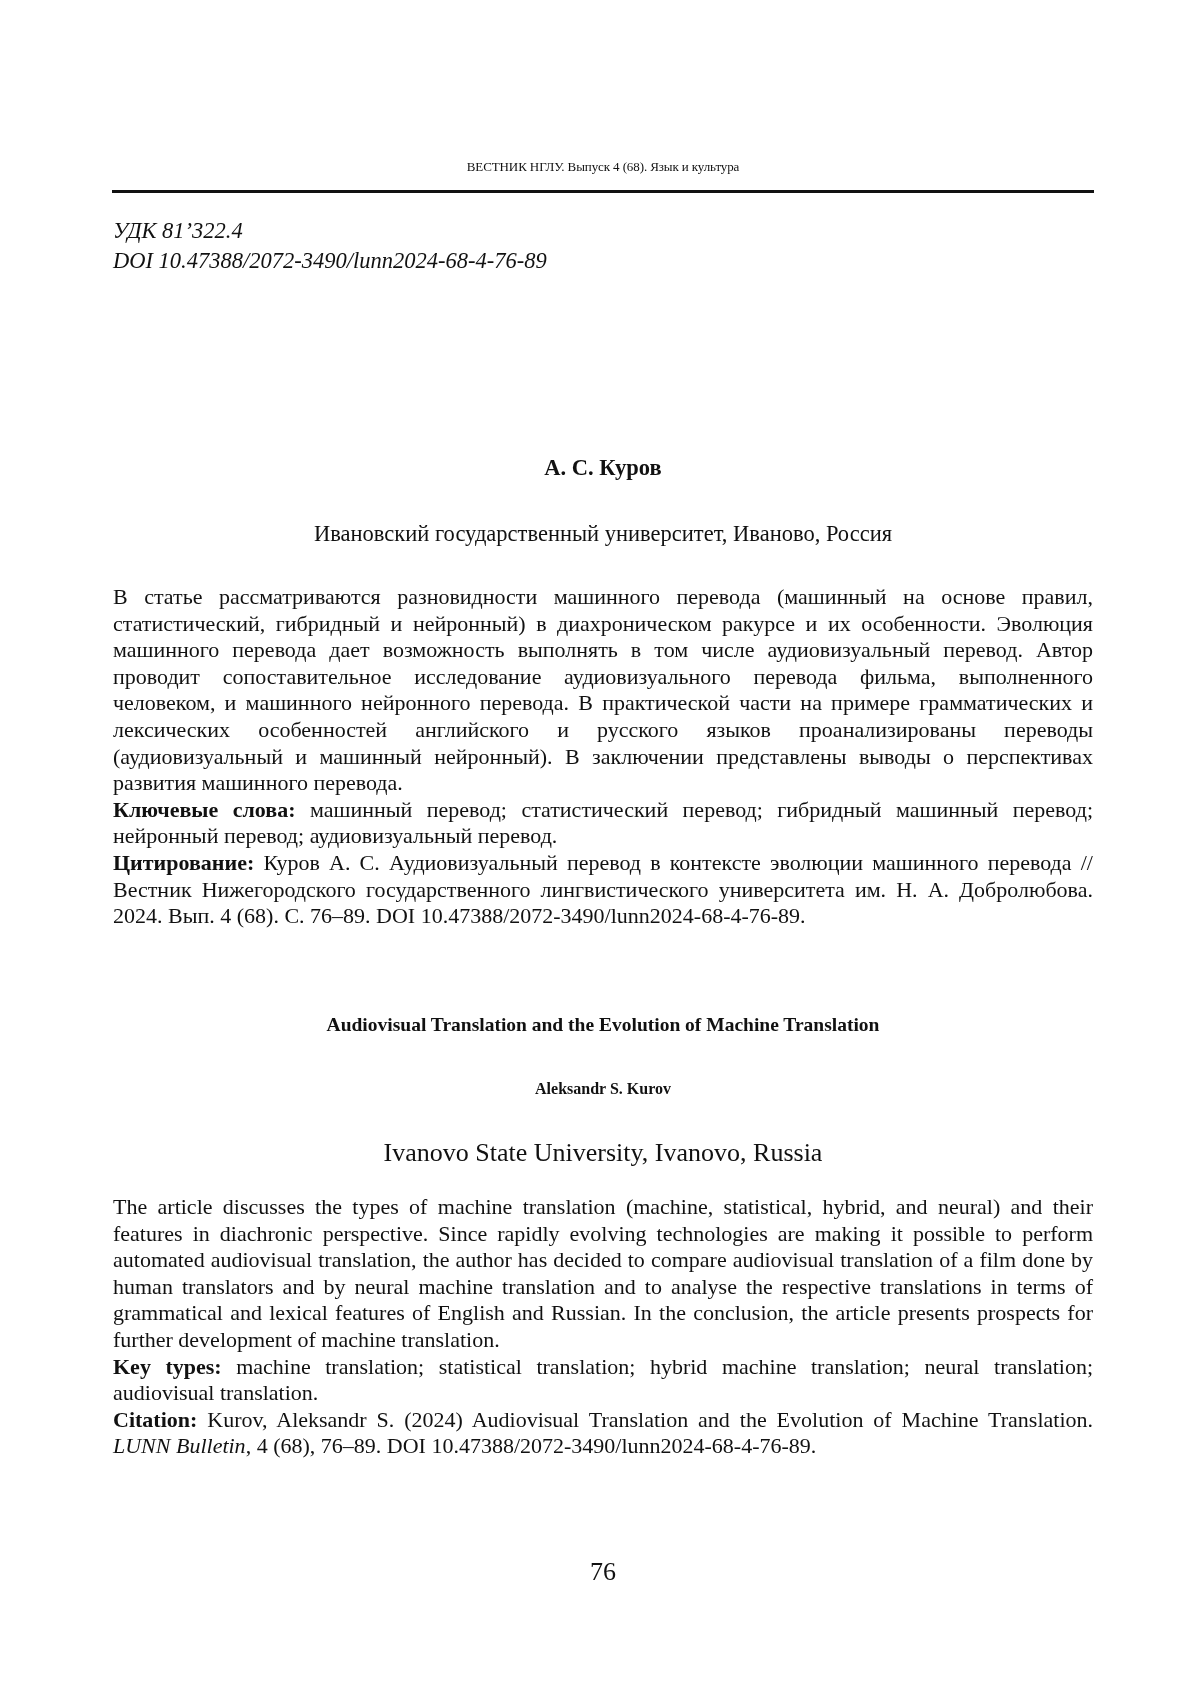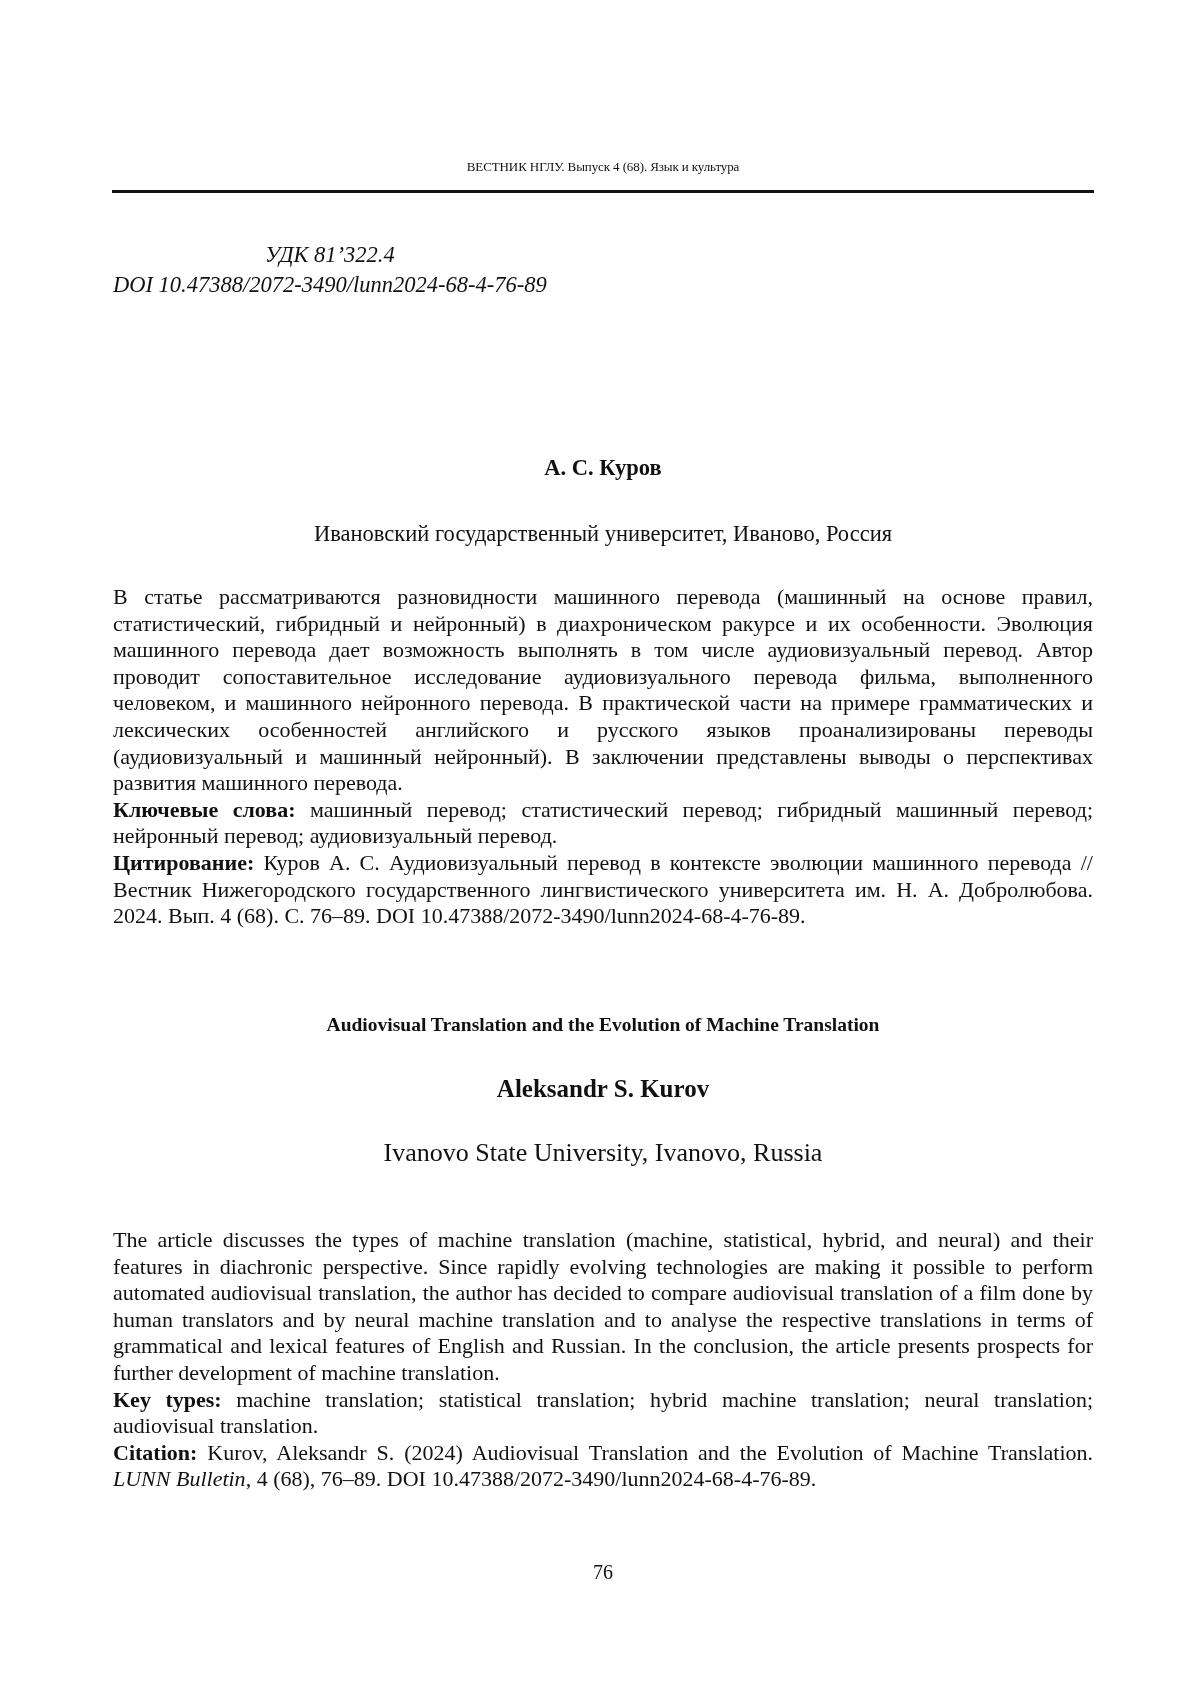--- a/index.html
+++ b/index.html
@@ -35,25 +35,24 @@
       position: absolute;
       left: 112px;
       width: 982px;
       top: 190px;
       height: 3px;
       background: #111111;
     }
     .meta {
       position: absolute;
       left: 113px;
-      top: 240px;
+      top: 216px;
       font-style: italic;
       font-size: 22.5px;
       line-height: 30px;
-      text-align: center;
     }
     .meta div { white-space: nowrap; }
     .title-ru {
       position: absolute;
       left: 113px;
       width: 980px;
       top: 353px;
       text-align: center;
       font-weight: bold;
       font-size: 22.5px;
@@ -84,58 +83,58 @@
       left: 113px;
       width: 980px;
       font-size: 22px;
       line-height: 26.6px;
       text-align: justify;
     }
     .abstract p {
       margin: 0;
     }
     .abstract-ru { top: 584px; }
-    .abstract-en { top: 1194px; margin-top: 33px; }
+    .abstract-en { top: 1194px; }
     .lbl { font-weight: bold; }
     .title-en {
       position: absolute;
       left: 113px;
       width: 980px;
       top: 1012px;
       text-align: center;
       font-weight: bold;
       font-size: 19.5px;
       line-height: 26px;
     }
     .author-en {
       position: absolute;
       left: 113px;
       width: 980px;
       top: 1076px;
       text-align: center;
       font-weight: bold;
-      font-size: 25px;
+      font-size: 16px;
       line-height: 26px;
     }
     .affil-en {
       position: absolute;
       left: 113px;
       width: 980px;
       top: 1140px;
       text-align: center;
       font-size: 26px;
       line-height: 26px;
     }
     .page-number {
       position: absolute;
       left: 113px;
       width: 980px;
       top: 1558px;
       text-align: center;
-      font-size: 20px;
+      font-size: 26px;
       line-height: 28px;
     }
     .ital { font-style: italic; }
   </style>
 </head>
 <body>
 
 <div class="page">
 
   <div class="running-header">ВЕСТНИК НГЛУ. Выпуск 4 (68). Язык и культура</div>

